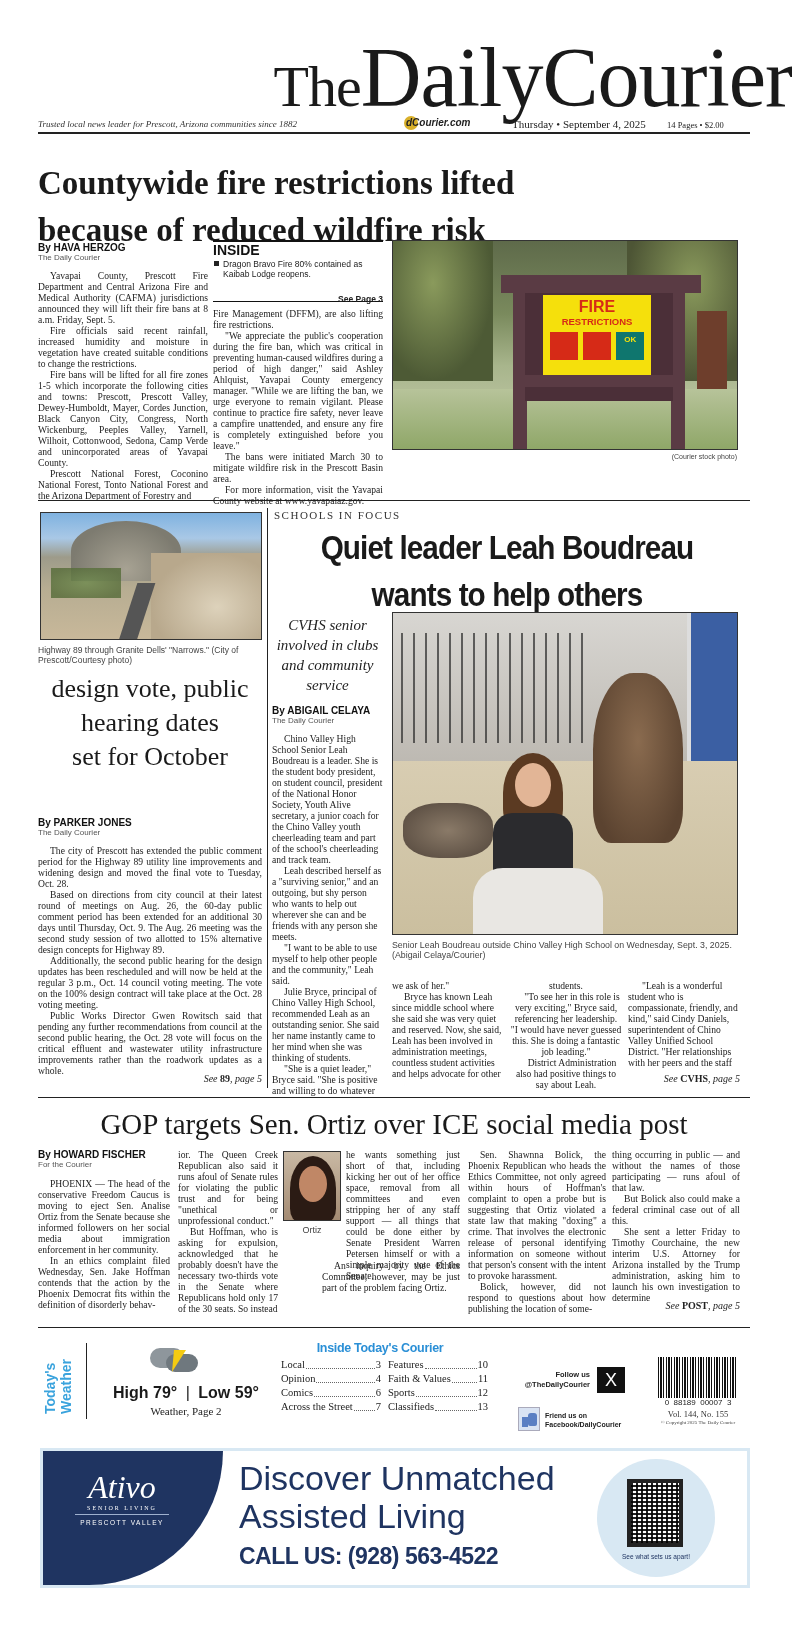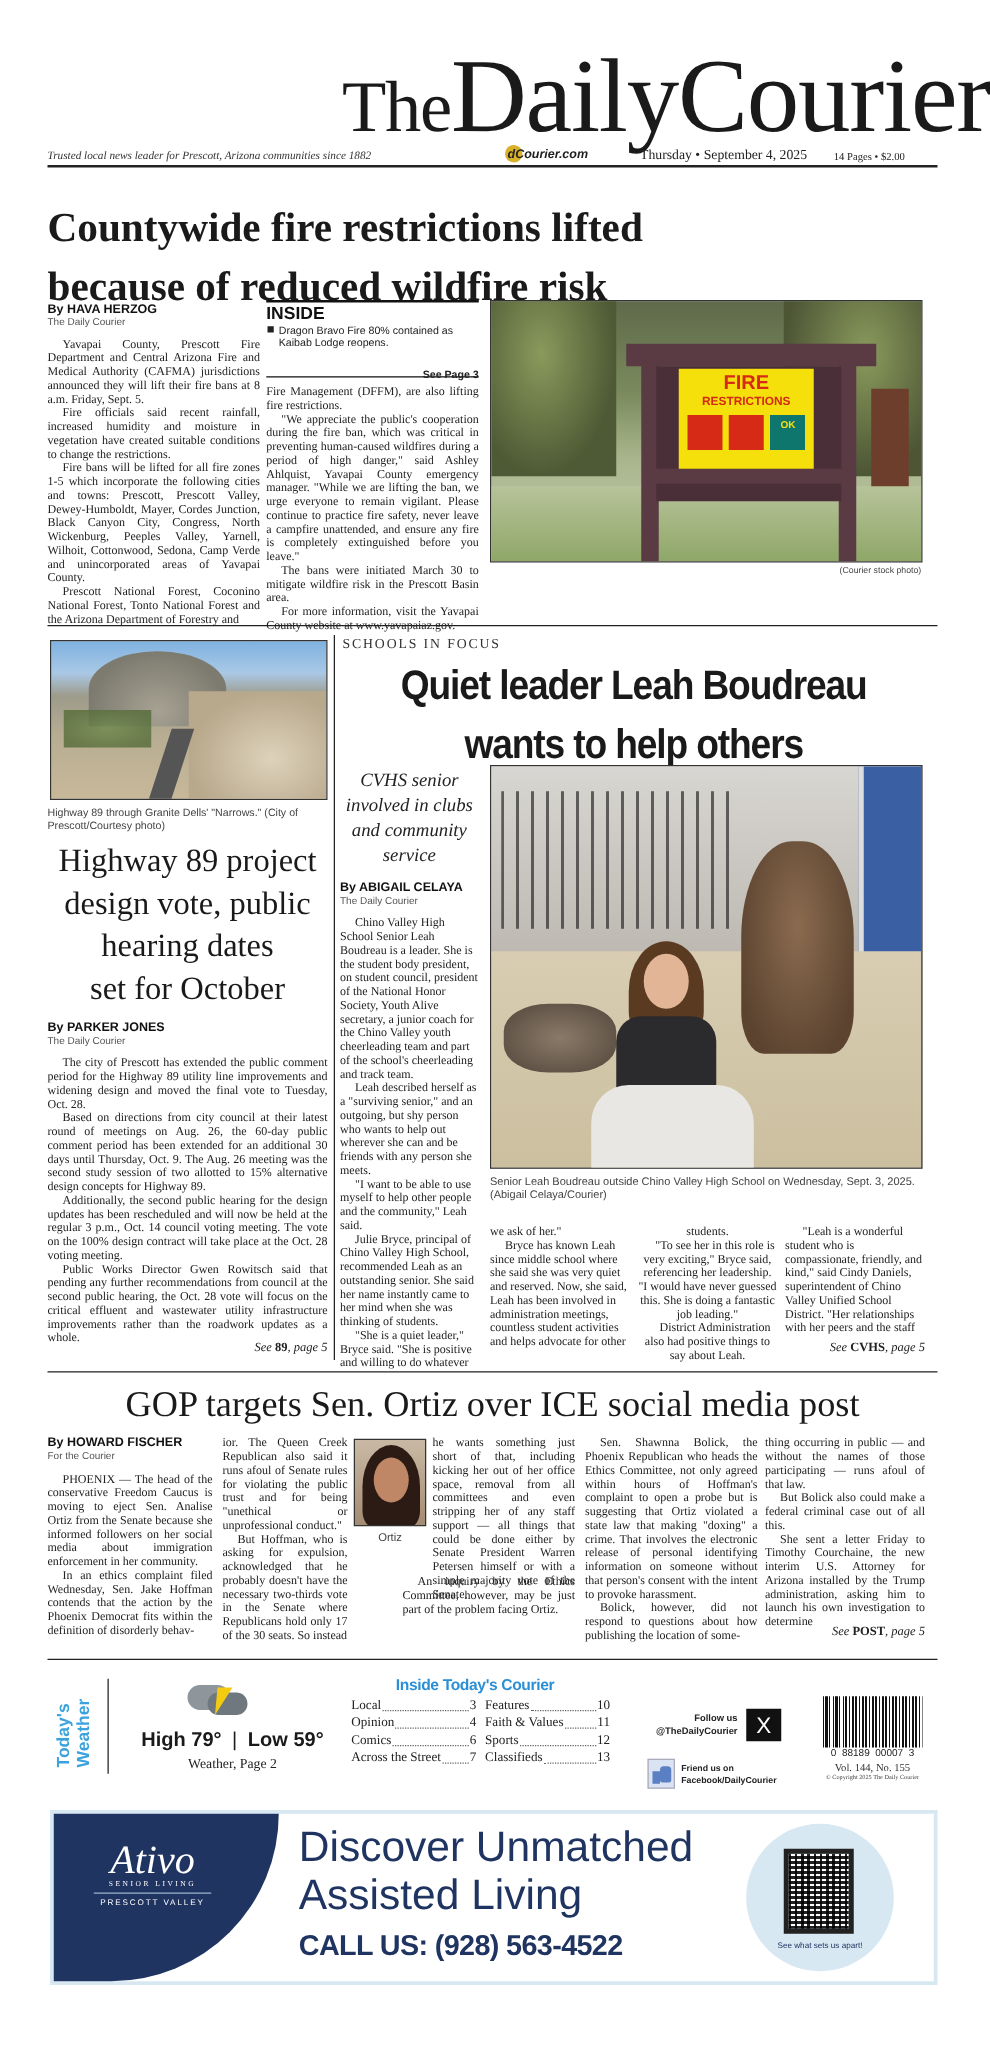--- a/index.html
+++ b/index.html
@@ -99,21 +99,20 @@
 
 <div class="photo" style="left:40px;top:512px;width:222px;height:128px;background:linear-gradient(180deg,#7fb2e0 0%,#a9c8e6 20%,#9d9b8a 35%,#b7ad92 60%,#c8b89a 100%)">
   <div style="position:absolute;left:30px;top:8px;width:110px;height:60px;background:radial-gradient(ellipse at 50% 80%,#a7a293,#7d7b70 70%);border-radius:50% 50% 0 0"></div>
   <div style="position:absolute;right:0;top:40px;width:110px;height:90px;background:radial-gradient(ellipse at 60% 60%,#ddd2bb,#b8a88c 70%)"></div>
   <div style="position:absolute;left:85px;top:70px;width:18px;height:70px;background:#555;transform:skewX(-18deg)"></div>
   <div style="position:absolute;left:10px;top:55px;width:70px;height:30px;background:radial-gradient(ellipse,#6e8a4d,#556b38 80%);opacity:.8"></div>
 </div>
 <div class="abs caption" style="left:38px;top:645px;width:224px">Highway 89 through Granite Dells' "Narrows." (City of Prescott/Courtesy photo)</div>
 
 <div class="abs serif" style="left:38px;top:672px;width:224px;text-align:center;font-size:26px;line-height:34px;color:#1a1a1a">
-  <div>Highway 89 project</div>
   <div>design vote, public</div>
   <div>hearing dates</div>
   <div>set for October</div>
 </div>
 
 <div class="abs byline" style="left:38px;top:817px;width:224px">
   <div class="by">By PARKER JONES</div>
   <div class="org">The Daily Courier</div>
 </div>
 

